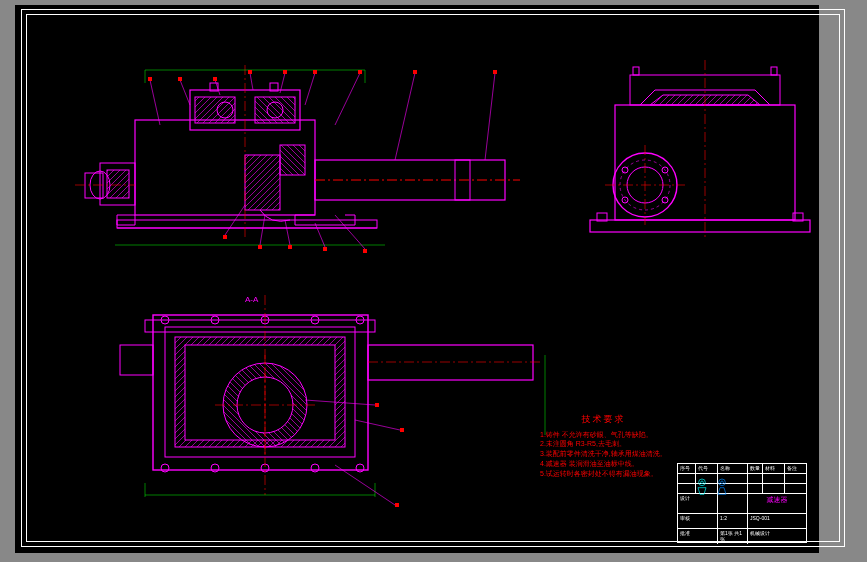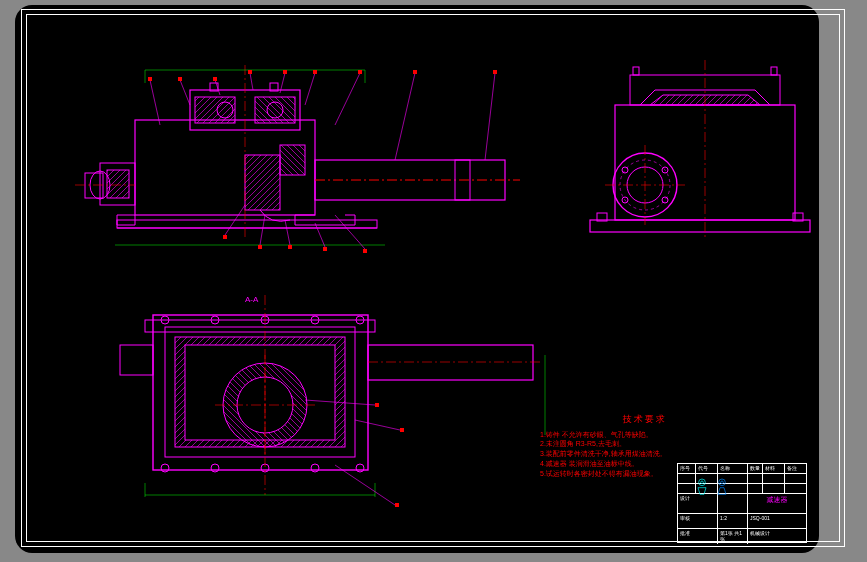--- a/index.html
+++ b/index.html
@@ -16,21 +16,20 @@
     background: #888;
     position: relative;
   }
   .canvas-area {
     position: absolute;
     left: 15px;
     top: 5px;
     width: 804px;
     height: 548px;
     background: #000;
-    border-radius: 17px;
   }
   .frame-outer {
     position: absolute;
     left: 6px; top: 4px;
     width: 824px; height: 538px;
     border: 1px solid #fff;
   }
   .frame-inner {
     position: absolute;
     left: 11px; top: 9px;
@@ -71,21 +70,21 @@
   .tech-req {
     position: absolute;
     left: 525px;
     top: 408px;
     color: #f00;
     font-size: 7px;
     line-height: 1.4;
   }
   .tech-req .title {
     font-size: 9px;
-    text-align: right;
+    text-align: center;
     margin-bottom: 4px;
     letter-spacing: 2px;
   }
   .section-label {
     position: absolute;
     color: #f0f;
     font-size: 8px;
   }
 </style>
 </head>

